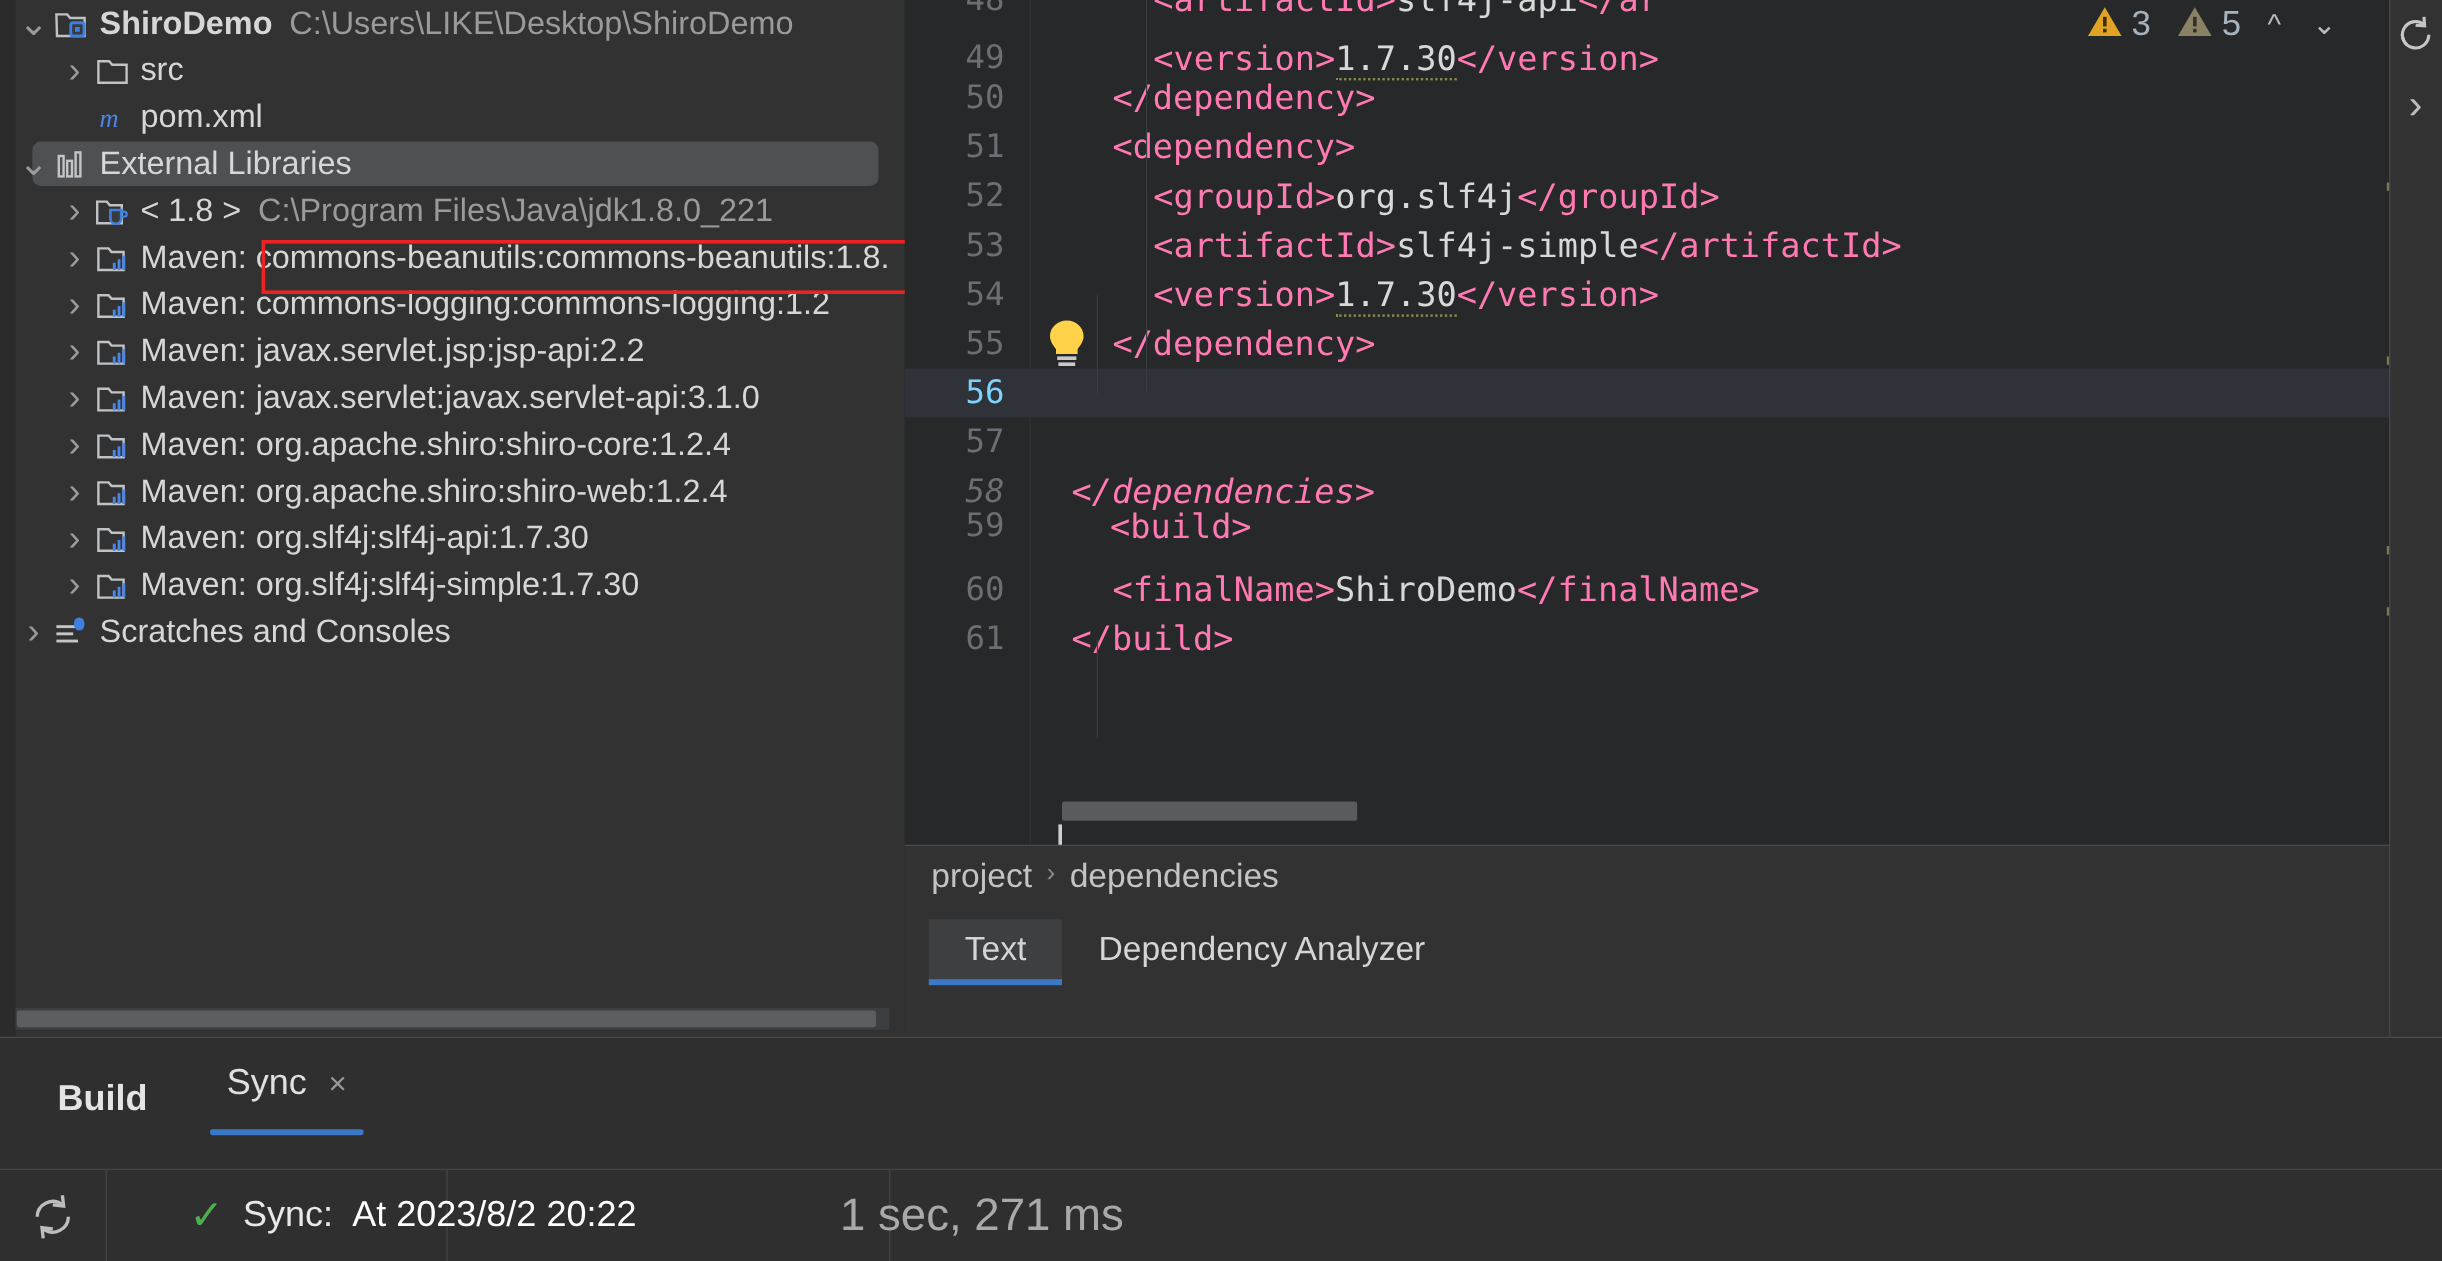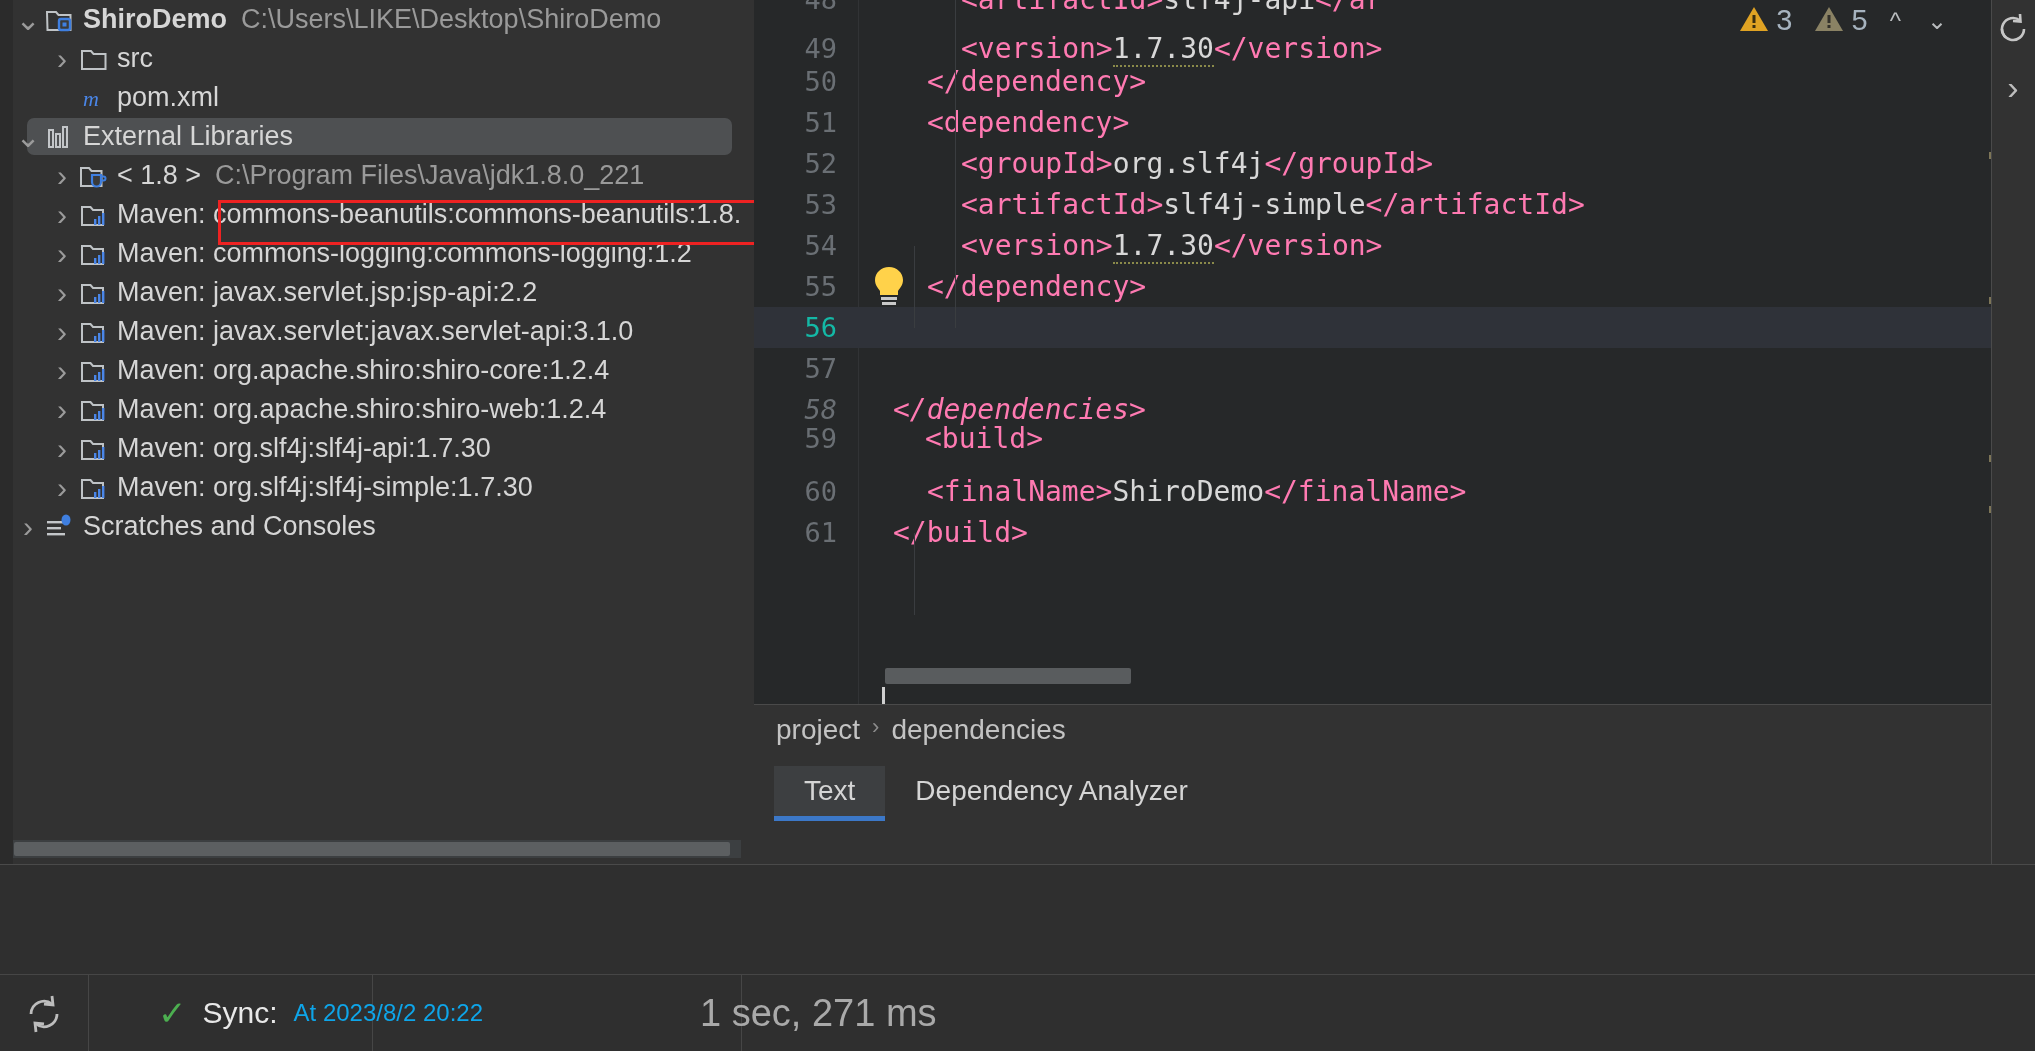--- a/index.html
+++ b/index.html
@@ -85,21 +85,21 @@
   .code-row {
     position: absolute; left: 0; width: 1281px; height: 41px;
     display:flex; align-items:center;
   }
   .code-row.current { background: #2f3239; }
   .lnum {
     width: 105px; min-width:105px; text-align: right; padding-right: 22px;
     color: #6a6f74; font-size: 27px;
     font-family: "DejaVu Sans Mono", monospace;
   }
-  .lnum.cur { color: #14b8a6; }
+  .lnum.cur { color: #7dd3fc; }
   .ctext {
     font-family: "DejaVu Sans Mono", monospace;
     font-size: 28px; color: #d4d4d4; white-space: pre;
   }
   .tag { color: #ff7ab2; }
   .txt { color: #d8d8d8; }
   .squig {
     border-bottom: 2px dotted #8a8a4a;
   }
 
@@ -191,21 +191,21 @@
   #bp-toolcol { position:absolute; left:0; top:111px; width:88px; height:76px; }
   #bp-vline { position:absolute; left:88px; top:111px; width:1px; height:76px; background:#464646; }
   #bp-rowline { position:absolute; left:372px; top:111px; width:1px; height:76px; background:#464646; }
   #bp-row {
     position:absolute; left:110px; top:111px; width:1925px; height:76px;
     display:flex; align-items:center;
   }
   #syncinfo { display:flex; align-items:center; gap:16px; margin-left:48px; }
   #check { color:#4caf50; font-size:34px; line-height:1; }
   #synclabel { font-size:30px; font-weight:normal; color:#e8e8e8; }
-  #syncat { font-size:24px; color:#0ea5e9; }
+  #syncat { font-size:30px; color:#ffffff; }
   #syncdur { position:absolute; left:590px; font-size:38px; color:#a9a9a9; }
   #bp-refresh { position:absolute; left:22px; top:128px; color:#bdbdbd; }
   #bp-rightline { position:absolute; left:741px; top:111px; width:1px; height:76px; background:#464646; }
 </style>
 </head>
 <body>
 
 <div id="app">
 
   <div id="sidebar">
@@ -527,20 +527,27 @@
         <path d="M28 17 a11 11 0 1 1 -4 -8.5" fill="none" stroke="#c6c6c6" stroke-width="2.6"></path>
         <path d="M24 2 L24.5 9.5 L17 9" fill="none" stroke="#c6c6c6" stroke-width="2.6"></path>
         <path d="M6 17 a11 11 0 0 0 4 8.5" fill="none" stroke="#c6c6c6" stroke-width="2.6"></path>
       </svg>
     </div>
     <div class="rs-ico" style="top:68px; font-size:34px;">›</div>
   </div>
 
   <div id="buildpanel">
     <div id="bp-topline"></div>
+    <div id="bp-tabs">
+      <span id="bp-build">Build</span>
+      <div class="bp-tab active">
+        <span class="bp-tab-label">Sync</span>
+        <span class="bp-close">×</span>
+      </div>
+    </div>
     <div id="bp-divider"></div>
     <div id="bp-toolcol"></div>
     <div id="bp-vline"></div>
     <div id="bp-refresh">
       <svg width="44" height="44" viewBox="0 0 44 44">
         <path d="M35 22 a13 13 0 0 1 -21 10" fill="none" stroke="#bdbdbd" stroke-width="2.8"></path>
         <path d="M9 22 a13 13 0 0 1 21 -10" fill="none" stroke="#bdbdbd" stroke-width="2.8"></path>
         <path d="M30 4 L31 13 L22 12" fill="none" stroke="#bdbdbd" stroke-width="2.8"></path>
         <path d="M14 40 L13 31 L22 32" fill="none" stroke="#bdbdbd" stroke-width="2.8"></path>
       </svg>

